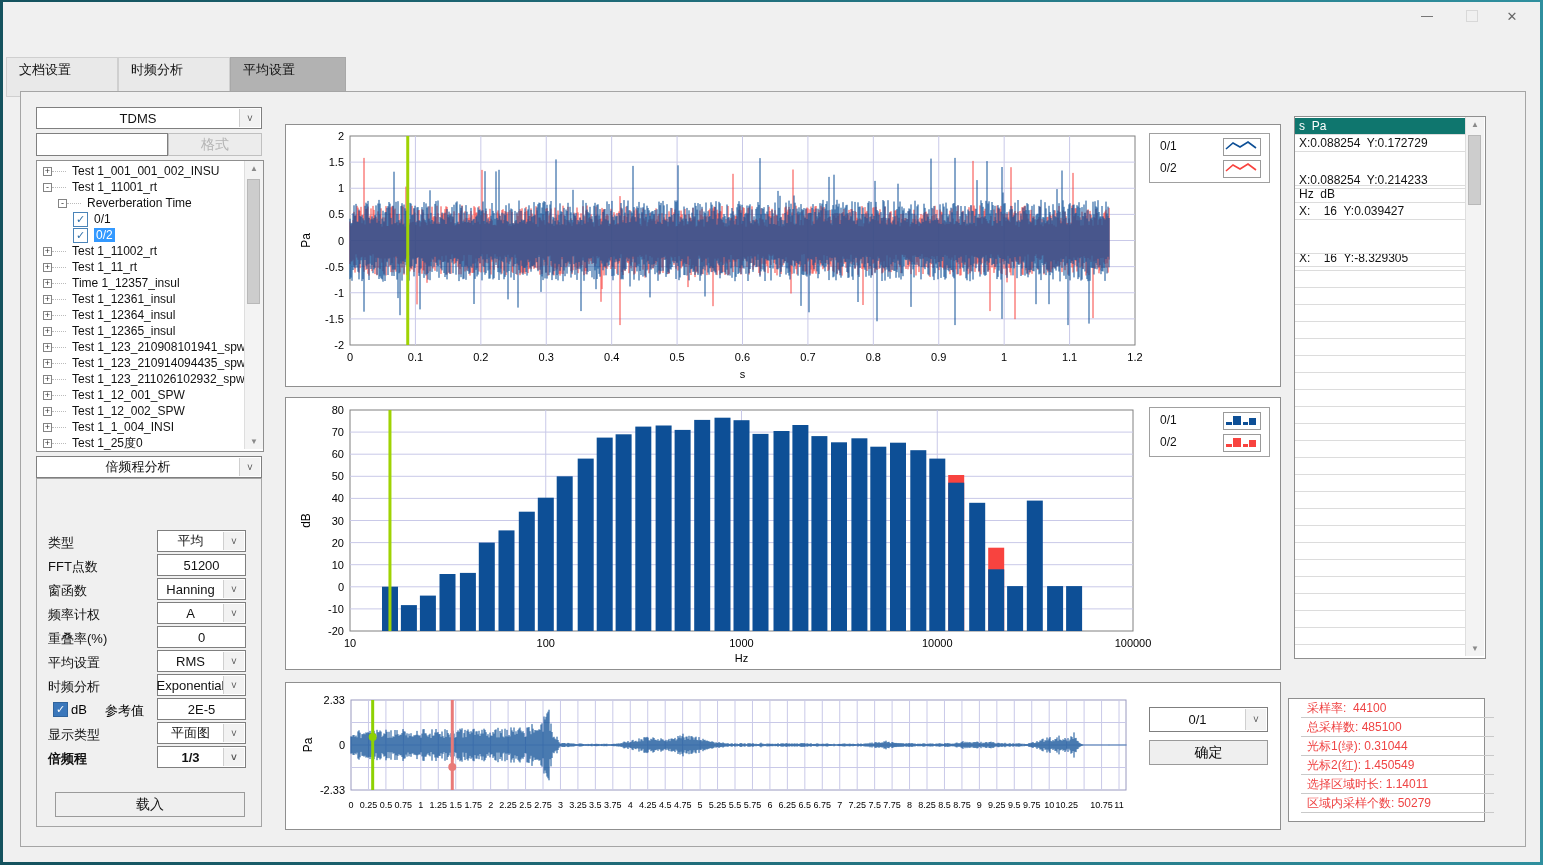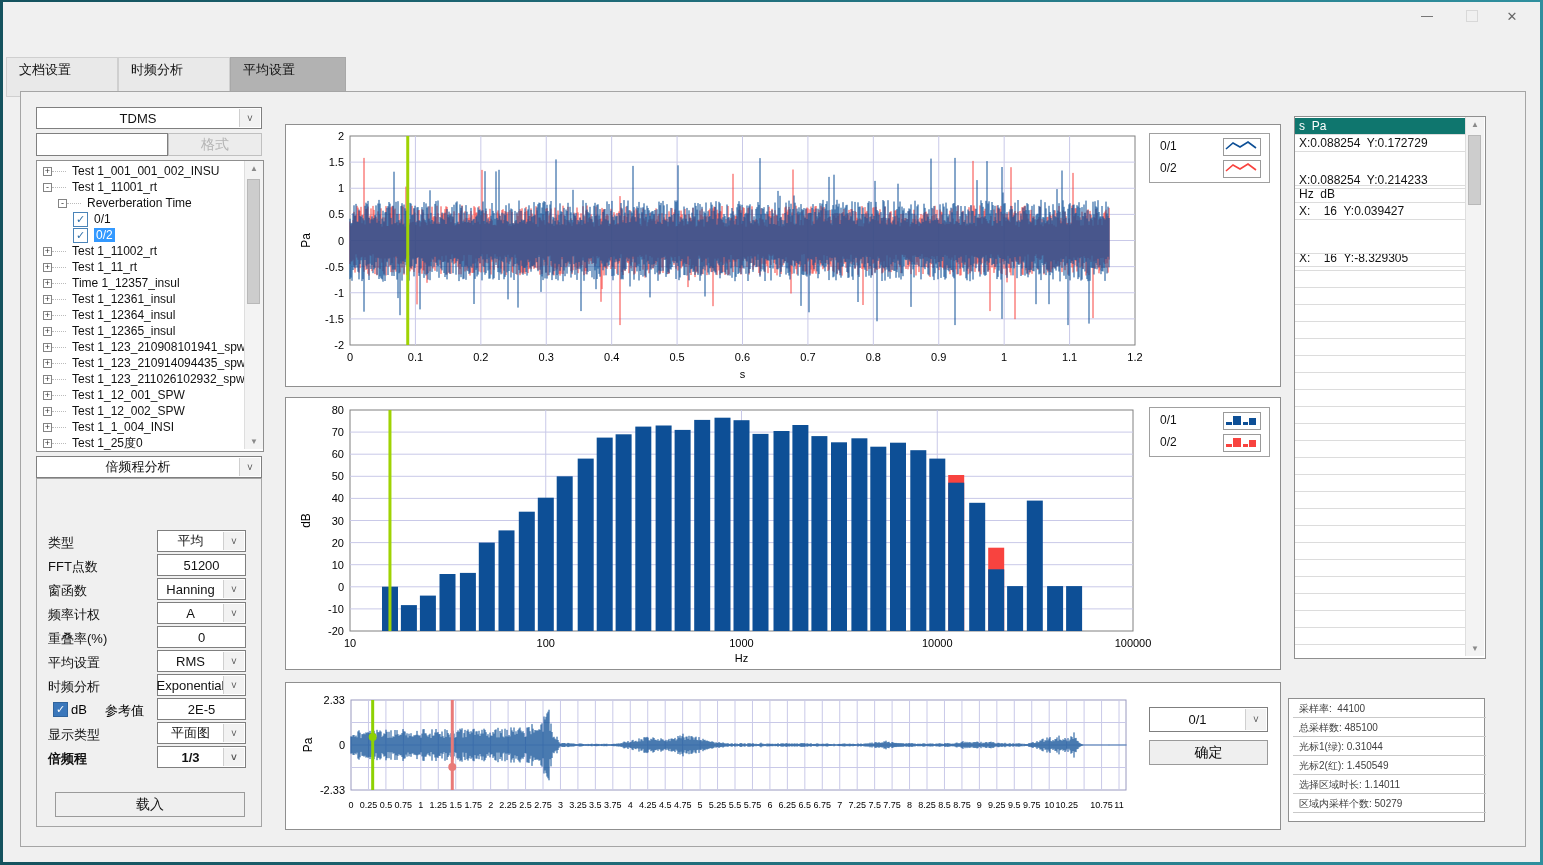--- a/index.html
+++ b/index.html
@@ -35,21 +35,21 @@
   .setrow{position:absolute;left:46px;width:206px;height:24px;margin-top:14px;}
   .setlabel{position:absolute;left:2px;top:4px;font-size:13px;color:#111;}
   .setctl{position:absolute;left:111px;top:0;width:89px;height:22px;}
   .dbcheck{position:absolute;left:7px;top:4px;width:13px;height:13px;background:#3a77bb;border:1px solid #2f639c;color:#fff;font-size:11px;line-height:13px;text-align:center;}
   .legend{background:#ffffff;border:1px solid #a0a0a0;}
   .legrow{position:absolute;left:0;width:117px;height:22px;}
   .legrow .lname{position:absolute;left:10px;top:4px;font-size:12px;color:#111;}
   .legrow .sample{position:absolute;right:6px;top:3px;width:36px;height:16px;border:1px solid #9a9a9a;background:#fff;}
   .rrow{position:absolute;left:0;width:170px;height:17px;border-bottom:1px solid #dcdcdc;font-size:12px;color:#111;white-space:pre;line-height:17px;padding-left:4px;box-sizing:border-box;}
   .rrow.sel{background:#0f766e;color:#fff;}
-  .irow{position:absolute;left:4px;width:193px;height:19px;border-bottom:1px solid #c9c9c9;font-size:10px;color:#404040;white-space:pre;line-height:19px;padding-left:6px;box-sizing:border-box;}
+  .irow{position:absolute;left:12px;width:193px;height:19px;border-bottom:1px solid #c9c9c9;font-size:12px;color:#ef4444;white-space:pre;line-height:19px;padding-left:6px;box-sizing:border-box;}
   .sbar{background:#f3f3f3;border-left:1px solid #dedede;}
   .sarrow{position:absolute;left:0;width:100%;height:15px;display:flex;align-items:center;justify-content:center;font-size:8px;color:#8a8a8a;background:#f3f3f3;}
   .sthumb{position:absolute;left:1px;width:12px;background:#cdcdcd;border:1px solid #b8b8b8;box-sizing:border-box;}
   svg{display:block;}
 </style>
 </head>
 <body>
 
 <div class="frame">
   <div class="inner"></div>

